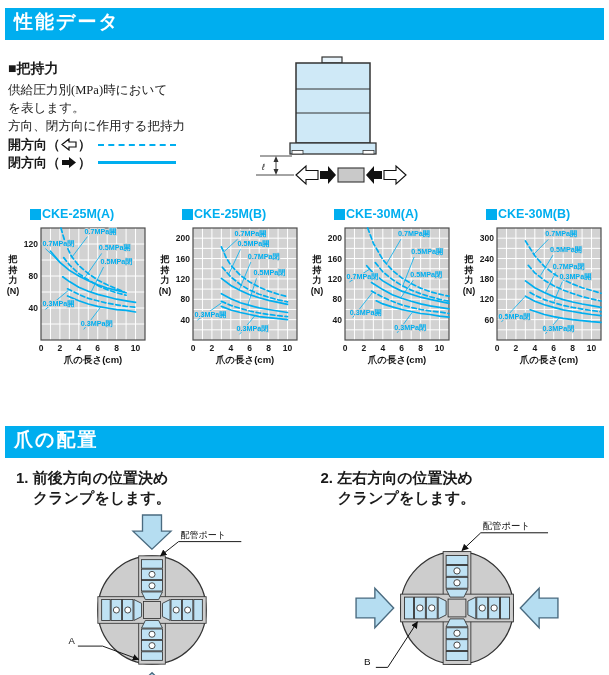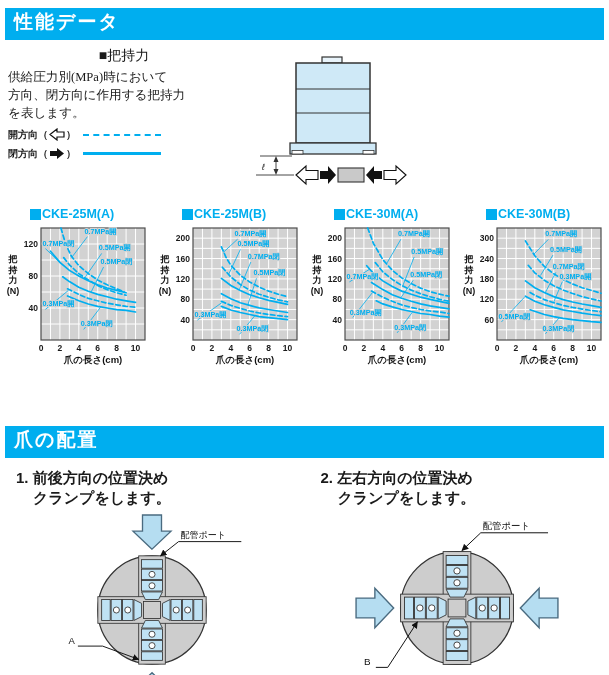--- a/index.html
+++ b/index.html
@@ -8,23 +8,23 @@
     font-family:"Liberation Sans",sans-serif;color:#1a1a1a;
   }
   .banner{
     margin:8px 5px 0 5px;height:32px;background:var(--accent,#00AEEF);
     color:#fff;font-size:19px;font-weight:bold;line-height:28px;
     padding-left:9px;letter-spacing:2px;
   }
   
   .grip-row{display:flex;padding:5px 8px 0 8px;height:160px;}
   .grip-text{width:232px;}
-  .grip-heading{font-size:14px;font-weight:normal;margin:2px 0 4px 0;text-align:center;}
+  .grip-heading{font-size:14px;font-weight:bold;margin:15px 0 4px 0;}
   .grip-body div{font-family:"Liberation Serif",serif;font-size:12.6px;line-height:1.42;}
-  .legend-row{display:flex;align-items:center;font-weight:bold;font-size:10px;margin-top:5px;}
+  .legend-row{display:flex;align-items:center;font-weight:bold;font-size:13px;}
   .legend-row .ar{margin:0 1px;display:inline-flex;align-items:center;}
   .legend-line{width:78px;height:0;margin-left:7px;}
   .legend-line.dashed{border-top:2px dashed var(--accent,#00AEEF);}
   .legend-line.solid{border-top:3px solid var(--accent,#00AEEF);}
   .chuck-fig{margin-left:16px;margin-top:10px;}
   
   .charts-row{display:flex;gap:3px;padding-left:3px;margin-top:2px;}
   .chart-slot{width:149px;}
   .chart-title{display:flex;align-items:center;gap:1px;margin:0 0 1px 27px;}
   .sq{width:11px;height:11px;background:var(--accent,#00AEEF);flex:0 0 auto;}
@@ -51,22 +51,22 @@
 
 <div class="banner">
   <span>性能データ</span>
 </div>
 
 <div class="grip-row">
   <div class="grip-text">
     <div class="grip-heading">■把持力</div>
     <div class="grip-body">
       <div>供給圧力別(MPa)時において</div>
+      <div>を表します。</div>
       <div>方向、閉方向に作用する把持力</div>
-      <div>を表します。</div>
     </div>
     <div class="legend-row">
       <span>開方向</span>
         <span>（</span>
         <span class="ar">
           <svg width="16" height="13" viewBox="0 0 16 13">
             <polygon points="1,6.5 8,1 8,4 15,4 15,9 8,9 8,12" fill="#fff" stroke="#111" stroke-width="1.2"></polygon>
           </svg>
         </span>
         <span>）</span>

